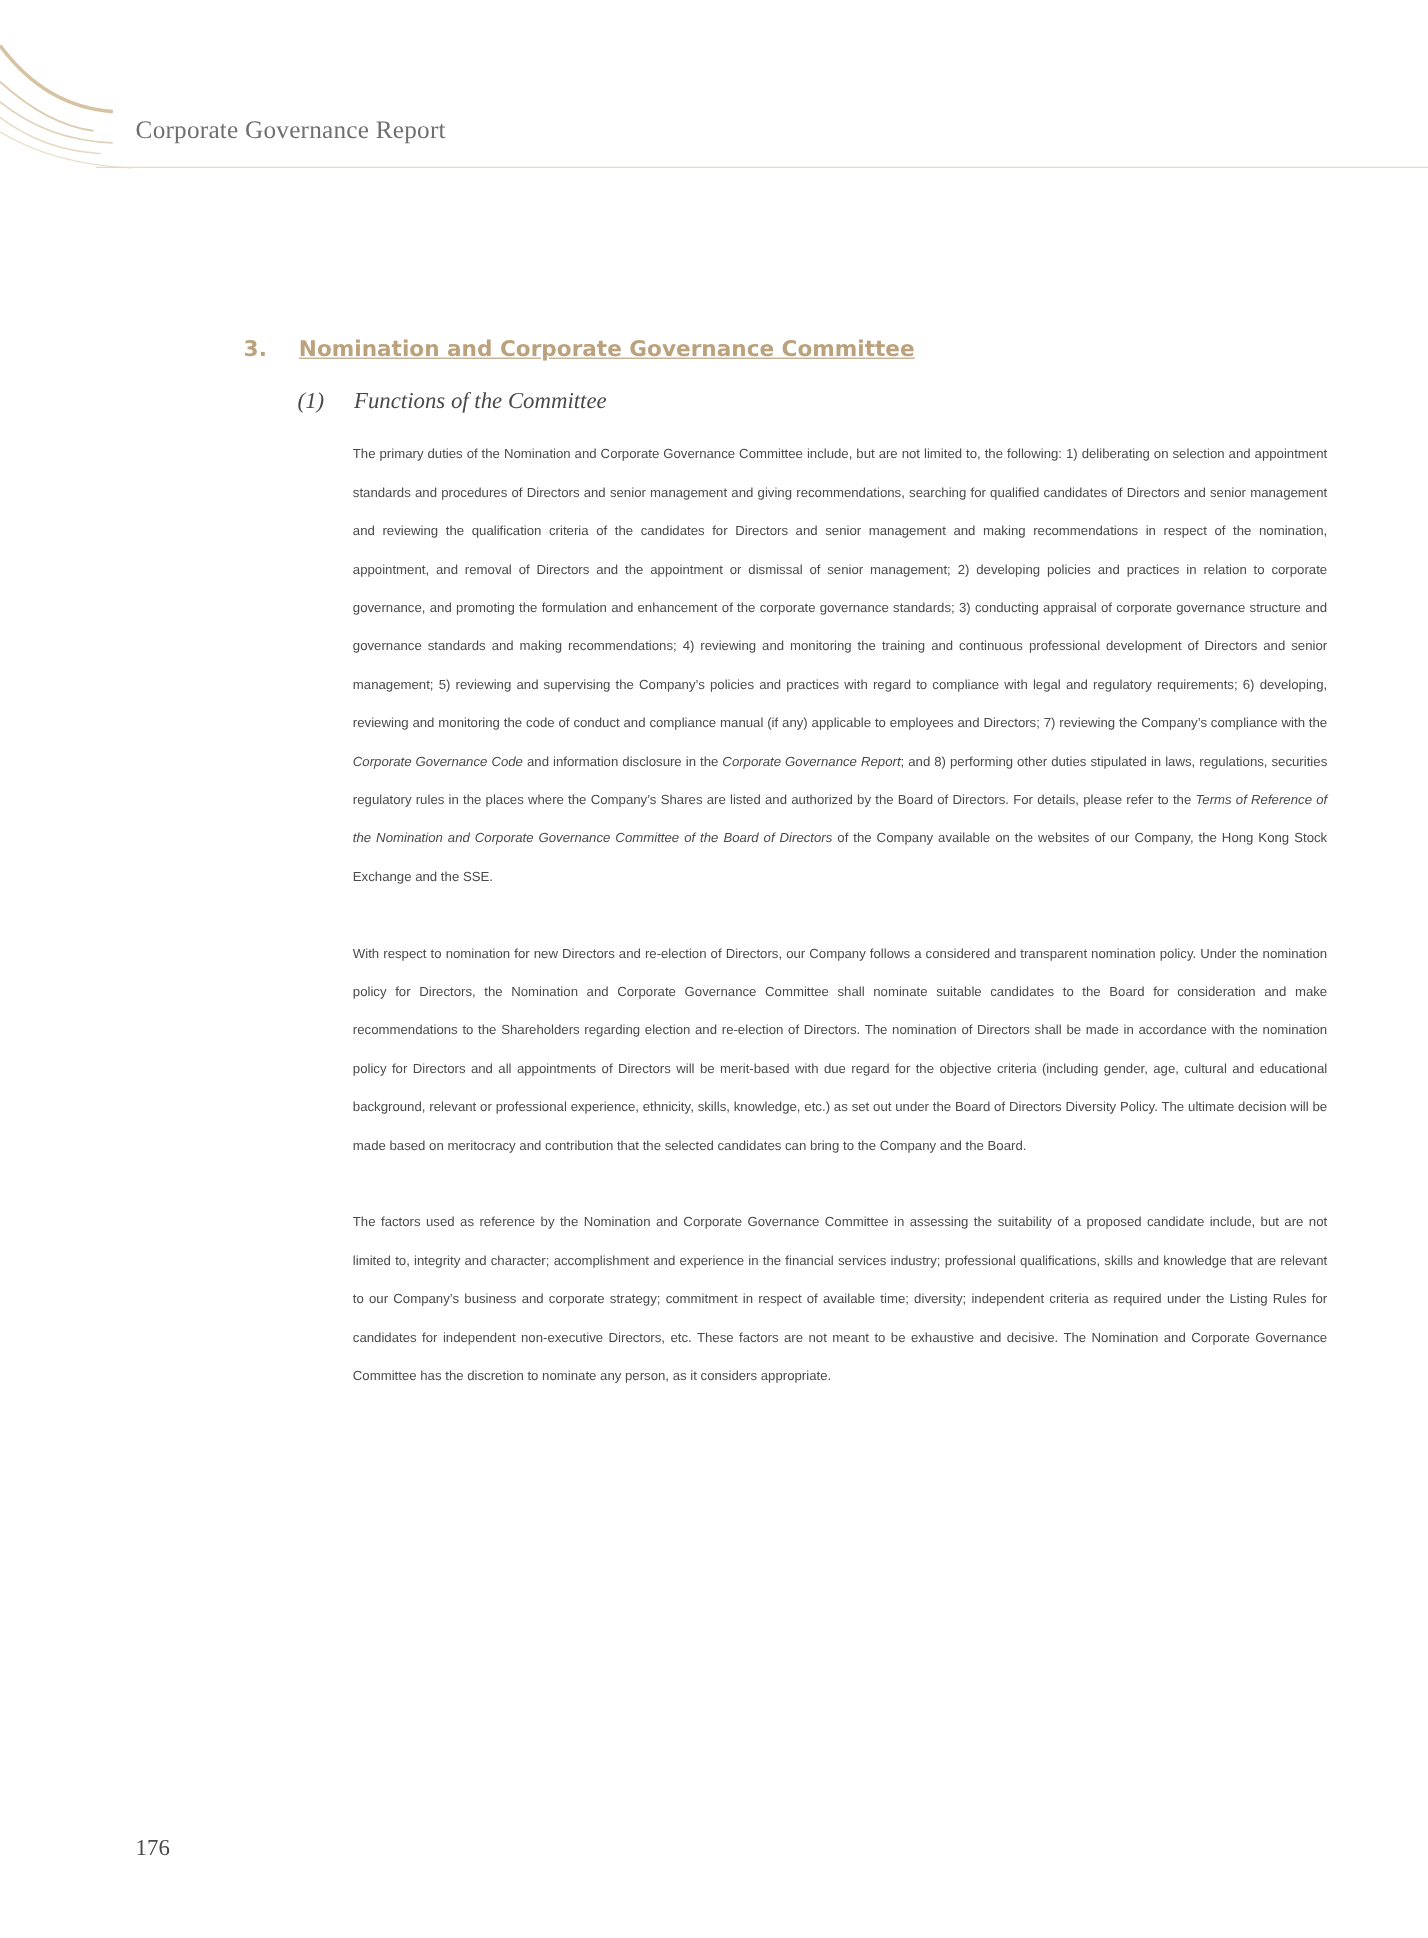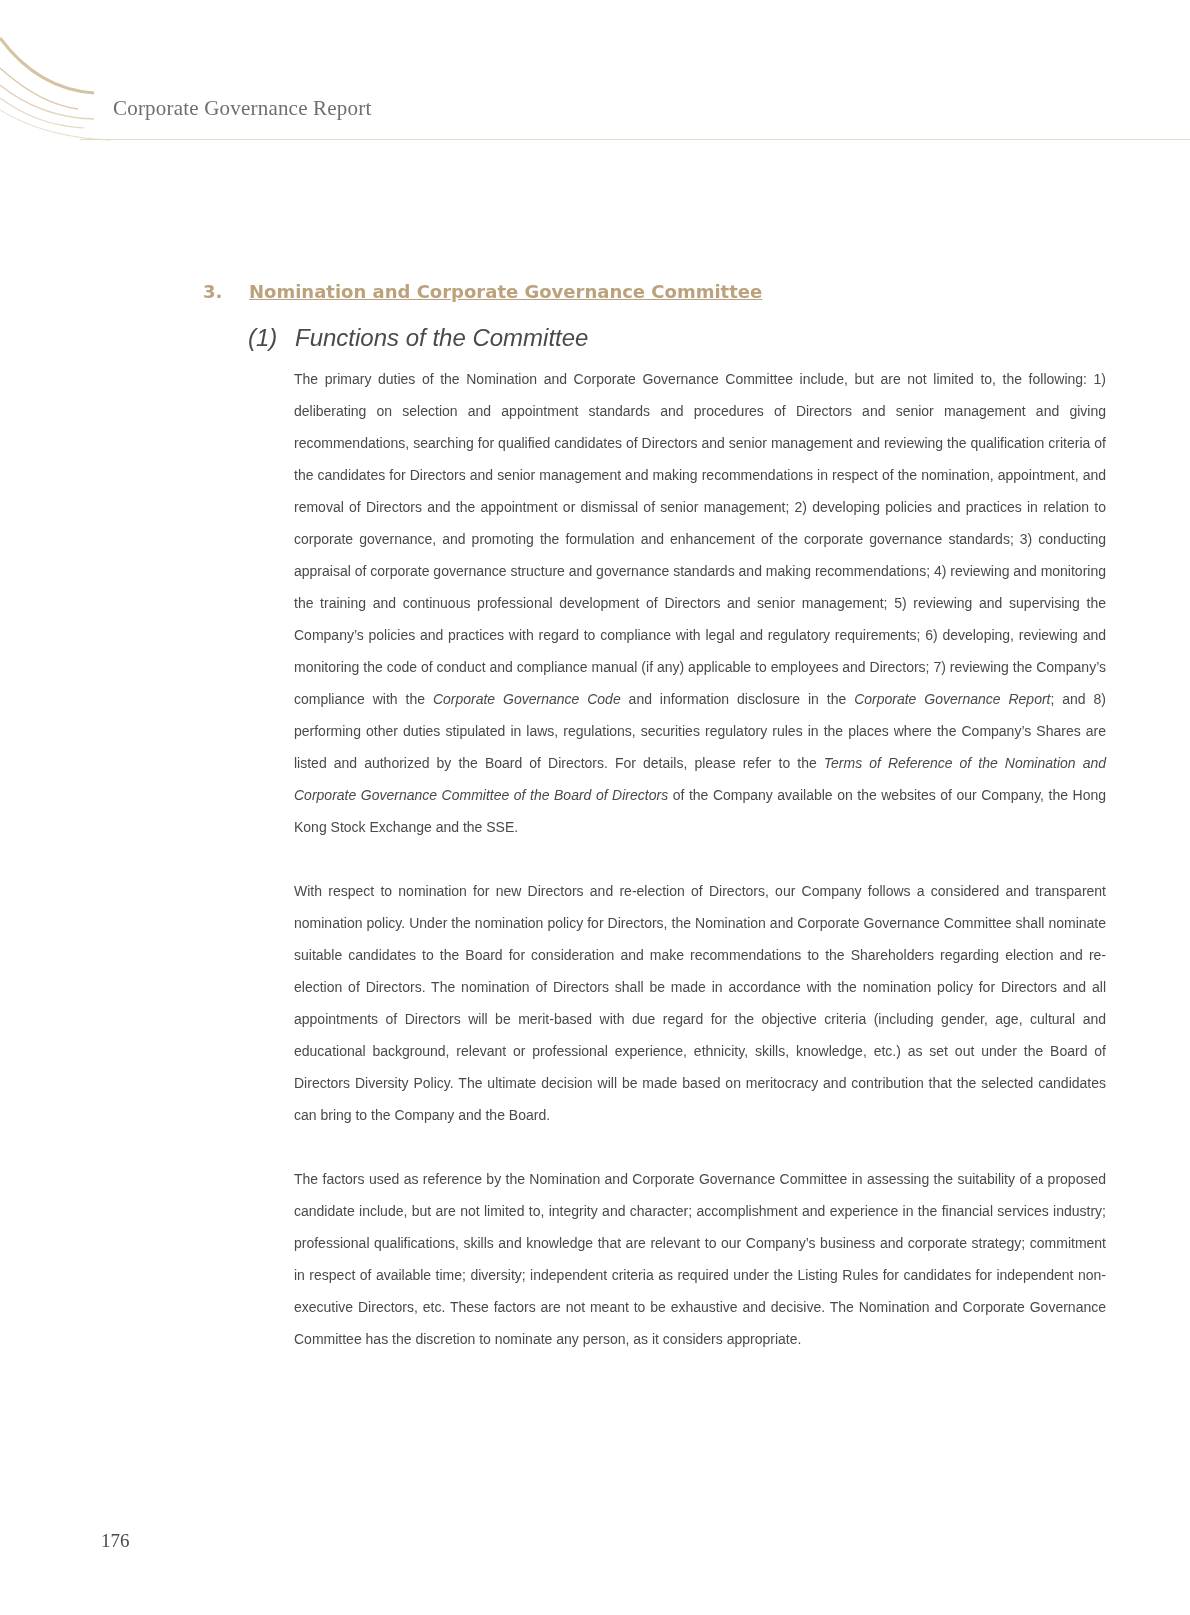--- a/index.html
+++ b/index.html
@@ -20,37 +20,37 @@
       position: absolute; left: 203px; top: 281px;
       font-family: "DejaVu Sans", "Liberation Sans", sans-serif;
       font-weight: bold; font-size: 18px; color: #bba27c;
       white-space: nowrap;
       text-decoration: underline;
     }
     .section-heading .num { display: inline-block; width: 46px; }
 
     .sub-heading {
       position: absolute; left: 248px; top: 324px;
-      font-family: Liberation Sans, sans-serif;
-      font-style: italic; font-size: 24px; color: #4a4a4a; white-space: nowrap;
+      font-family: Liberation Serif, serif;
+      font-style: italic; font-size: 19px; color: #4a4a4a; white-space: nowrap;
     }
     .sub-heading .num { display: inline-block; width: 47px; }
 
     .body-text {
       position: absolute; left: 294px; top: 363px; width: 812px;
       font-family: "Liberation Sans", "DejaVu Sans", sans-serif;
-      font-size: 14px; line-height: 32px; color: #4a4a4a;
+      font-size: 11px; line-height: 32px; color: #4a4a4a;
       text-align: justify;
     }
     .body-text p { margin: 0 0 32px 0; }
     .body-text p:last-child { margin-bottom: 16px; }
     .body-text i { font-style: italic; }
 
     .page-number {
-      position: absolute; left: 101px; top: 1530px;
+      position: absolute; left: 113px; top: 1530px;
       font-family: "Liberation Serif", "DejaVu Serif", serif;
       font-size: 19px; color: #4a4a4a;
     }
   </style>
 </head>
 <body>
 
 <svg class="deco" viewBox="0 0 120 115" xmlns="http://www.w3.org/2000/svg">
   <path d="M0 8 C 20 35, 50 60, 94 63" fill="none" stroke="#d6c3a3" stroke-width="3"></path>
   <path d="M0 38 C 22 58, 48 75, 78 79" fill="none" stroke="#ddccae" stroke-width="1.6"></path>

